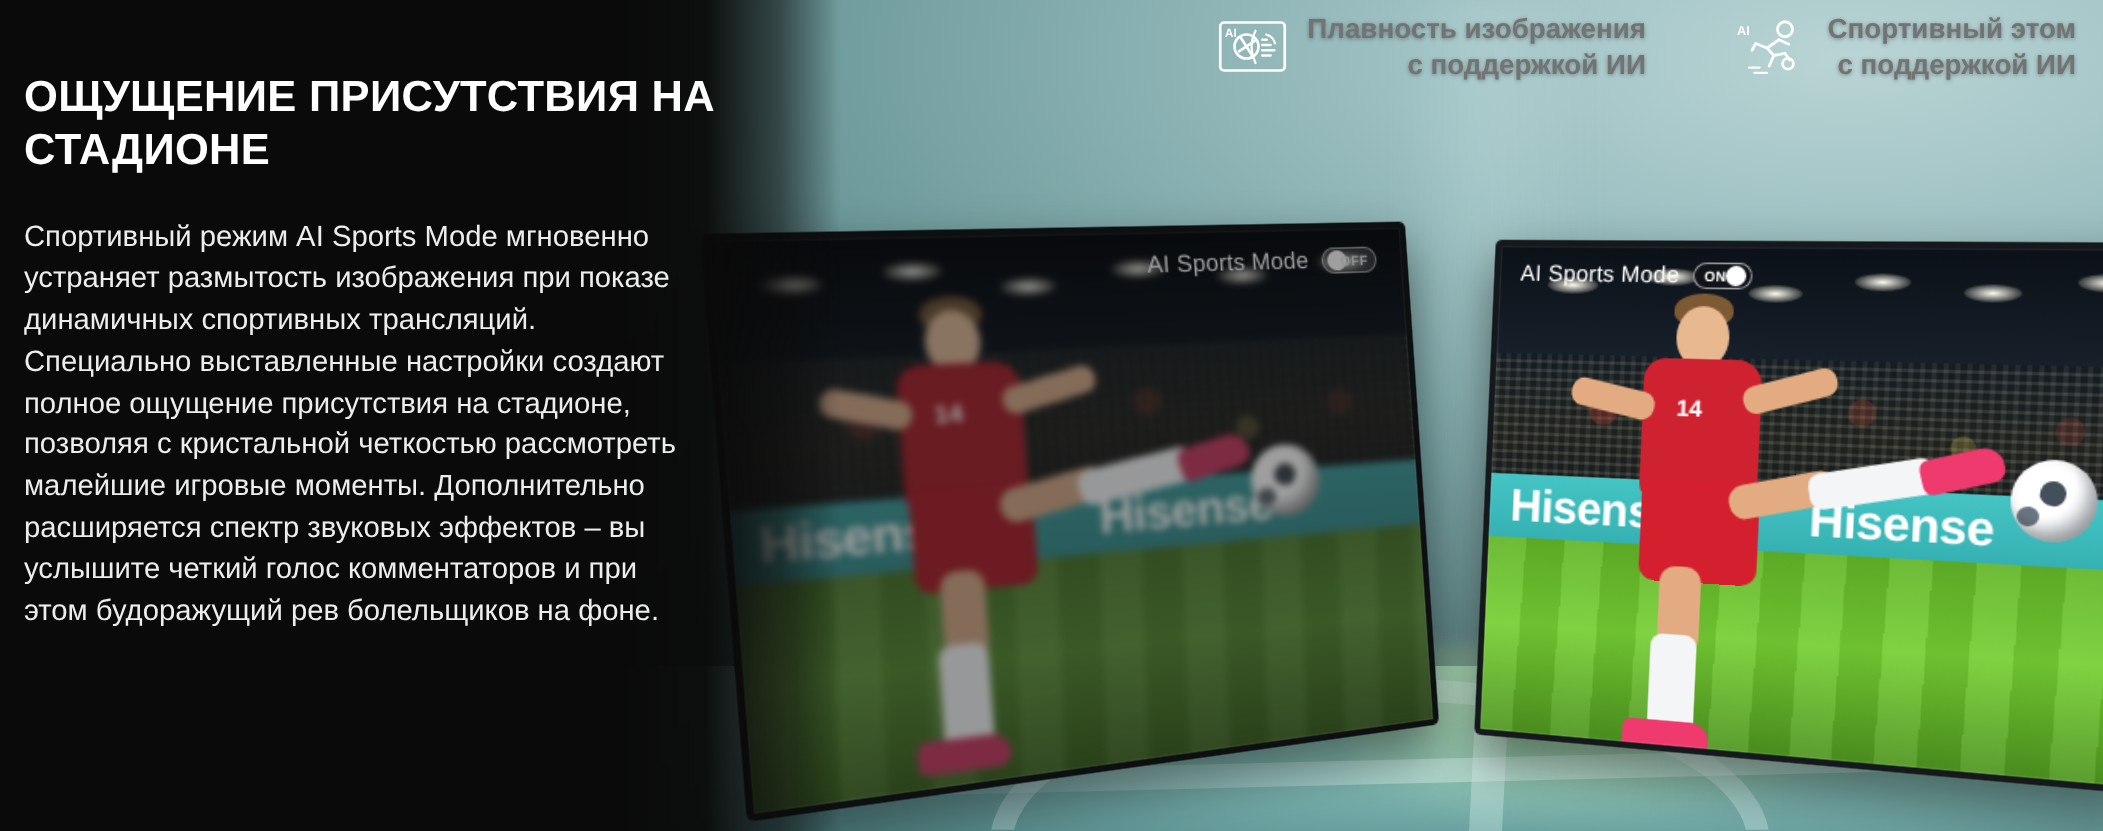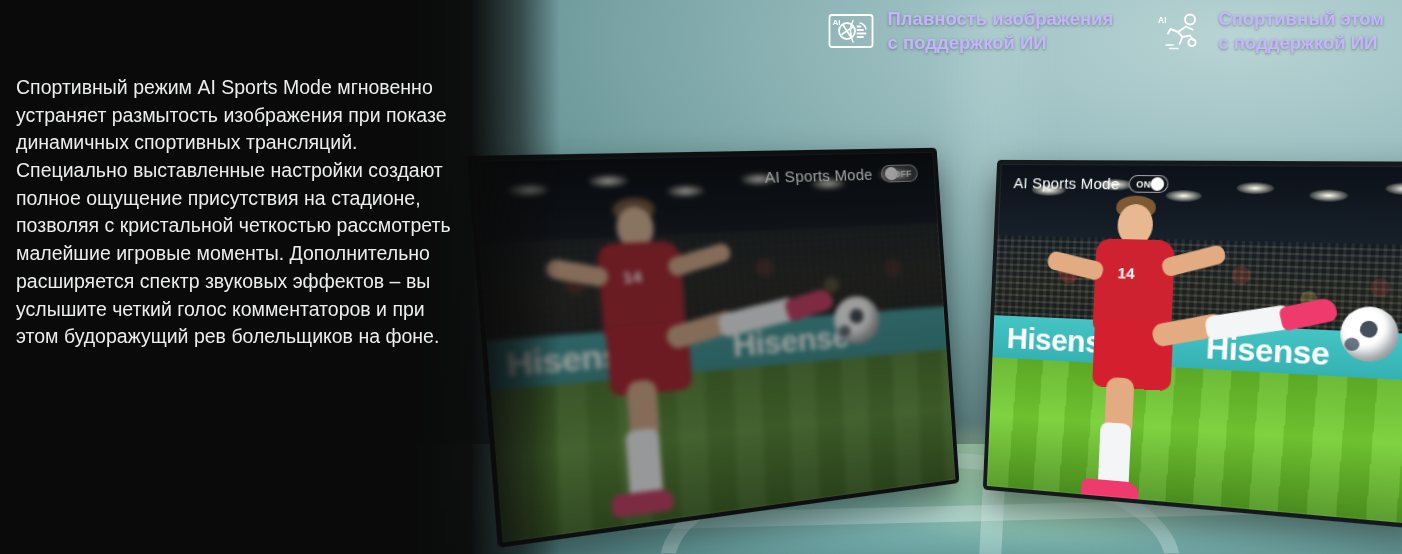--- a/index.html
+++ b/index.html
@@ -146,25 +146,25 @@
   .left-panel {
     position:absolute; left:0; top:0; width:560px; height:554px;
     background:linear-gradient(90deg,#0a0a0a 0%,#0a0a0a 74%,rgba(10,10,10,.97) 84%,rgba(10,10,10,.55) 93%,rgba(10,10,10,0) 100%);
     padding:48px 0 0 16px;
   }
   .headline { color:#ffffff; font-size:29px; line-height:1.22; font-weight:700;
               letter-spacing:.2px; max-width:470px; }
   .bodytext { color:#eceded; font-size:19.5px; line-height:1.42; max-width:440px; margin-top:26px; }
 
   
-  .badges { position:absolute; right:18px; top:7px; display:flex; gap:44px; align-items:flex-start; }
+  .badges { position:absolute; right:18px; top:7px; display:flex; gap:60px; align-items:flex-start; }
   .badge  { display:flex; align-items:center; gap:13px; }
   .badge .b-icon { width:48px; height:42px; flex:none; }
-  .badge .b-text { color:#c4b5fd; font-size:18.5px; font-weight:700; line-height:1.28;
-                   text-shadow:0 1px 3px rgba(0,0,0,.35); white-space:nowrap; }
+  .badge .b-text { color:#737373; font-size:18.5px; font-weight:700; line-height:1.28;
+                   text-shadow:0 1px 3px rgba(0,0,0,.35); white-space:nowrap;text-align:right; }
 </style>
 </head>
 <body>
 
 <div class="stage">
 
   <div class="scene">
     <div class="wall"></div>
     <div class="light-band"></div>
     <div class="floor"></div>
@@ -266,20 +266,21 @@
         <span class="toggle on">
           <span class="tg-label">ON</span>
           <span class="knob"></span>
         </span>
       </div>
     </div>
     <div class="bezel"></div>
   </div>
 
   <div class="left-panel">
+    <h1 class="headline">ОЩУЩЕНИЕ ПРИСУТСТВИЯ НА СТАДИОНЕ</h1>
     <p class="bodytext">Спортивный режим AI Sports Mode мгновенно устраняет размытость изображения при показе динамичных спортивных трансляций. Специально выставленные настройки создают полное ощущение присутствия на стадионе, позволяя с кристальной четкостью рассмотреть малейшие игровые моменты. Дополнительно расширяется спектр звуковых эффектов – вы услышите четкий голос комментаторов и при этом будоражущий рев болельщиков на фоне.</p>
   </div>
 
   <div class="badges">
 
     <div class="badge">
       <span class="b-icon">
         <svg viewBox="0 0 48 42" width="48" height="42" fill="none" stroke="#ffffff" stroke-width="1.8" stroke-linecap="round" stroke-linejoin="round">
           <rect x="2.5" y="5" width="43" height="32" rx="2.5"></rect>
           <text x="5.5" y="14.5" font-size="8" font-family="Liberation Sans, sans-serif" font-weight="700" fill="#ffffff" stroke="none">AI</text>

